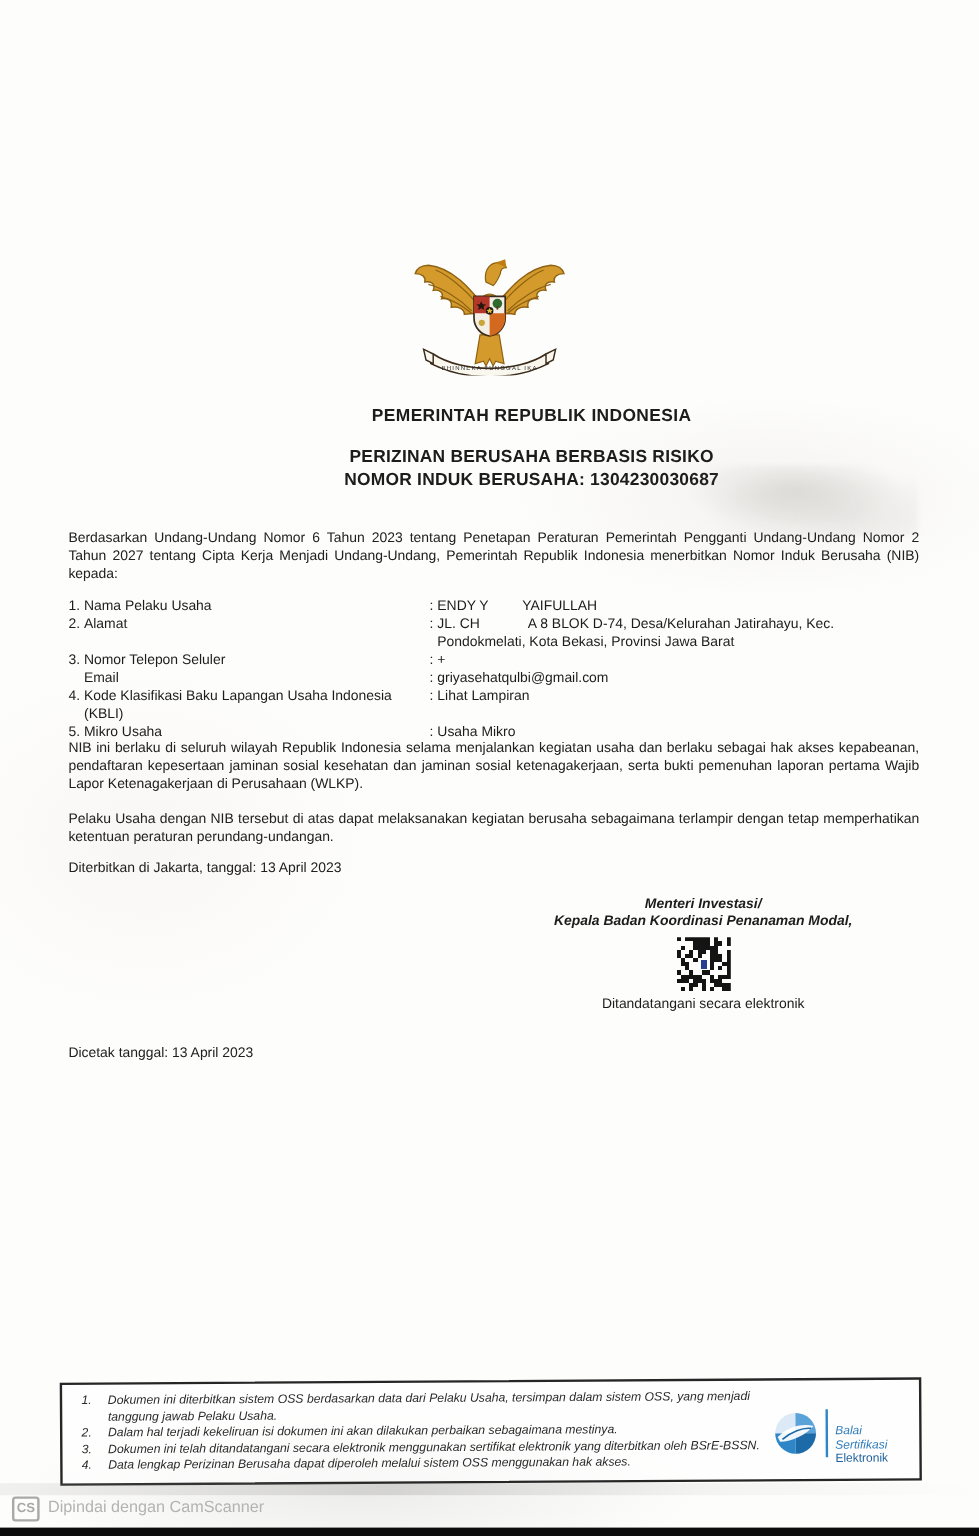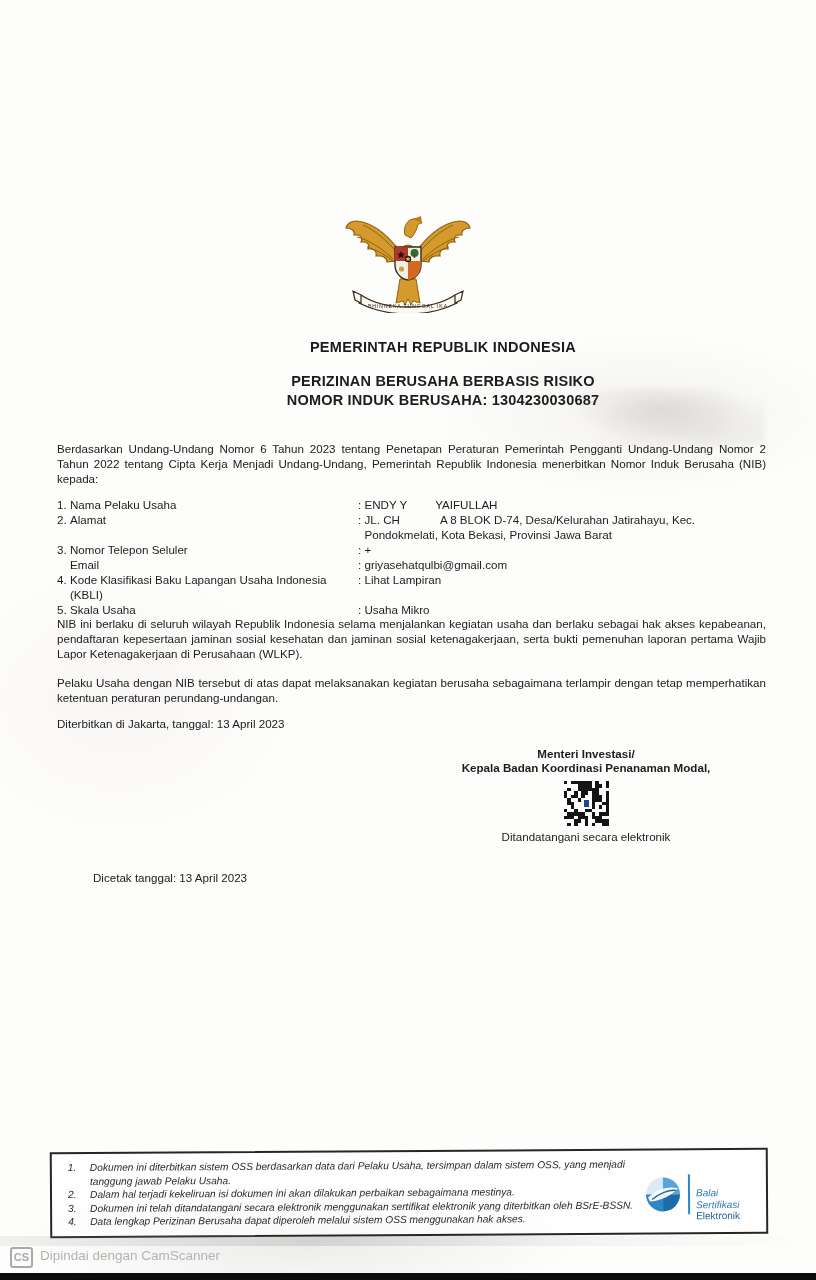--- a/index.html
+++ b/index.html
@@ -15,35 +15,35 @@
   .abs { position:absolute; }
   .center-text { text-align:center; }
   .bold { font-weight:bold;padding-left:35px; }
   .gov-title { left:0; top:339px; width:816px; font-size:14.5px; letter-spacing:.3px; }
   .doc-title { left:0; top:372px; width:816px; font-size:14.5px; line-height:19px; letter-spacing:.2px; }
   .body-block { left:57px; width:709px; font-size:11.6px; line-height:15px; text-align:justify; color:#202020; }
   .intro { top:441px; }
   .para2 { top:616px; }
   .para3 { top:675px; }
   .issued { top:716px; text-align:left; }
-  .printed { top:870px; text-align:left;margin-left:36px; }
+  .printed { top:870px; text-align:left; }
 
   
   .details { left:57px; top:497px; width:709px; font-size:11.6px; line-height:15px; }
   .drow { display:flex; }
   .dnum { width:13px; flex:none; }
   .dlabel { width:288px; flex:none; }
   .dvalue { flex:1; }
   .colon { display:inline-block; }
   .colon.hidden { visibility:hidden; }
   .redact-gap { display:inline-block; height:1px; }
 
   
   .sign-block { left:455px; top:747px; width:262px; text-align:center; font-size:11.6px; line-height:14px; }
-  .sign-title { font-weight:bold; }
+  .sign-title { font-weight:bold;font-style:italic; }
   .qr-wrap { margin:6px auto 4px auto; width:45px; height:45px; position:relative; }
   .esign-note { margin-top:0; }
 
   
   .emblem { left:343px; top:211px; width:130px; height:102px; }
 
   
   .disclaimer-box {
     left:50px; top:1150px; width:718px; height:86px;
     border:2px solid #262626; transform:rotate(-.35deg); background:rgba(255,255,255,.6);
@@ -110,21 +110,21 @@
   <div class="abs gov-title center-text bold">PEMERINTAH REPUBLIK INDONESIA</div>
   <div class="abs doc-title center-text bold">
     <div>PERIZINAN BERUSAHA BERBASIS RISIKO</div>
     <div>NOMOR INDUK BERUSAHA: 1304230030687</div>
   </div>
 
   <div class="abs" style="left:575px; top:388px; width:190px; height:58px; filter:blur(2px);
        background:radial-gradient(ellipse at 45% 35%, rgba(170,165,158,.28), transparent 60%),
                   radial-gradient(ellipse at 70% 75%, rgba(170,165,158,.18), transparent 65%);"></div>
 
-  <div class="abs body-block intro">Berdasarkan Undang-Undang Nomor 6 Tahun 2023 tentang Penetapan Peraturan Pemerintah Pengganti Undang-Undang Nomor 2 Tahun 2022 tentang Cipta Kerja Menjadi Undang-Undang, Pemerintah Republik Indonesia menerbitkan Nomor Induk Berusaha (NIB) kepada:</div>
+  <div class="abs body-block intro">Berdasarkan Undang-Undang Nomor 6 Tahun 2023 tentang Penetapan Peraturan Pemerintah Pengganti Undang-Undang Nomor 2 Tahun 2027 tentang Cipta Kerja Menjadi Undang-Undang, Pemerintah Republik Indonesia menerbitkan Nomor Induk Berusaha (NIB) kepada:</div>
 
   <div class="abs details" id="details-rows">
       <div class="drow">
         <span class="dnum">1.</span>
         <span class="dlabel">Nama Pelaku Usaha</span>
         <span class="dvalue"><span class="colon">:&nbsp;</span>ENDY Y<span class="redact-gap" style="width: 28px;"></span>YAIFULLAH</span>
       </div>
       <div class="drow">
         <span class="dnum">2.</span>
         <span class="dlabel">Alamat</span>
@@ -149,21 +149,21 @@
         <span class="dnum">4.</span>
         <span class="dlabel">Kode Klasifikasi Baku Lapangan Usaha Indonesia</span>
         <span class="dvalue"><span class="colon">:&nbsp;</span>Lihat Lampiran</span>
       </div>
       <div class="drow">
         <span class="dnum"></span>
         <span class="dlabel">(KBLI)</span>
       </div>
       <div class="drow">
         <span class="dnum">5.</span>
-        <span class="dlabel">Skala Usaha</span>
+        <span class="dlabel">Mikro Usaha</span>
         <span class="dvalue"><span class="colon">:&nbsp;</span>Usaha Mikro</span>
       </div>
     </div>
 
   <div class="abs body-block para2">NIB ini berlaku di seluruh wilayah Republik Indonesia selama menjalankan kegiatan usaha dan berlaku sebagai hak akses kepabeanan, pendaftaran kepesertaan jaminan sosial kesehatan dan jaminan sosial ketenagakerjaan, serta bukti pemenuhan laporan pertama Wajib Lapor Ketenagakerjaan di Perusahaan (WLKP).</div>
   <div class="abs body-block para3">Pelaku Usaha dengan NIB tersebut di atas dapat melaksanakan kegiatan berusaha sebagaimana terlampir dengan tetap memperhatikan ketentuan peraturan perundang-undangan.</div>
   <div class="abs body-block issued">Diterbitkan di Jakarta, tanggal: 13 April 2023</div>
 
   <div class="abs sign-block">
     <div class="sign-title">Menteri Investasi/</div>

